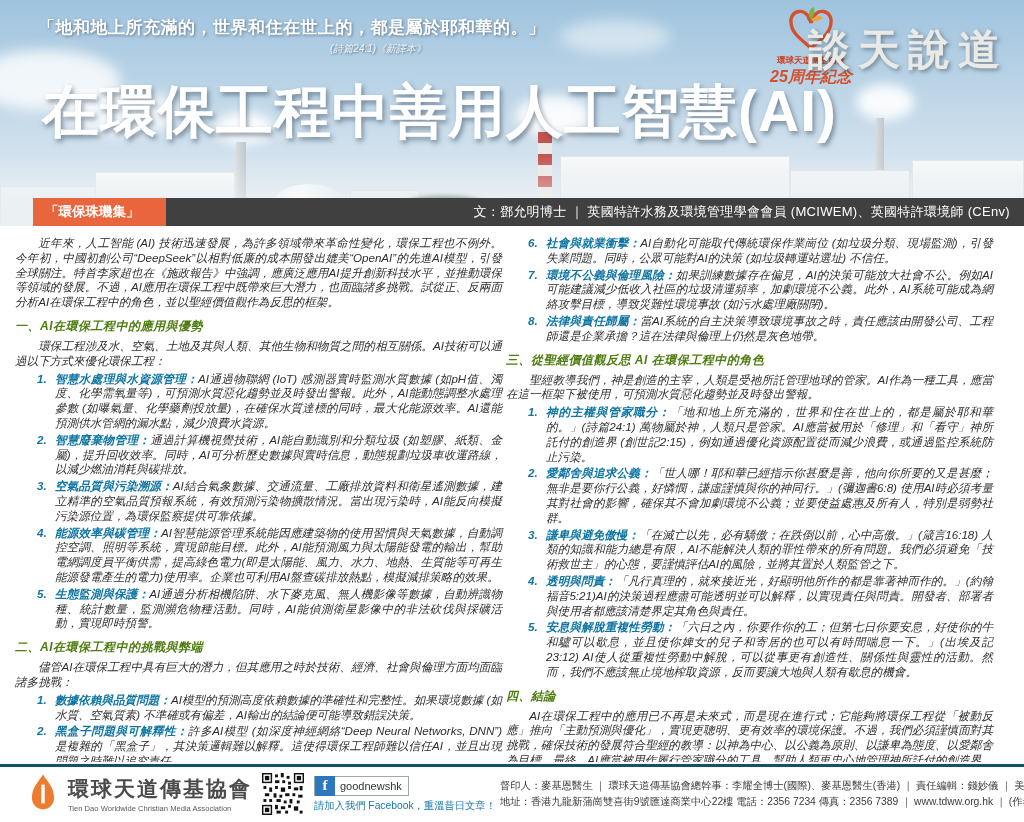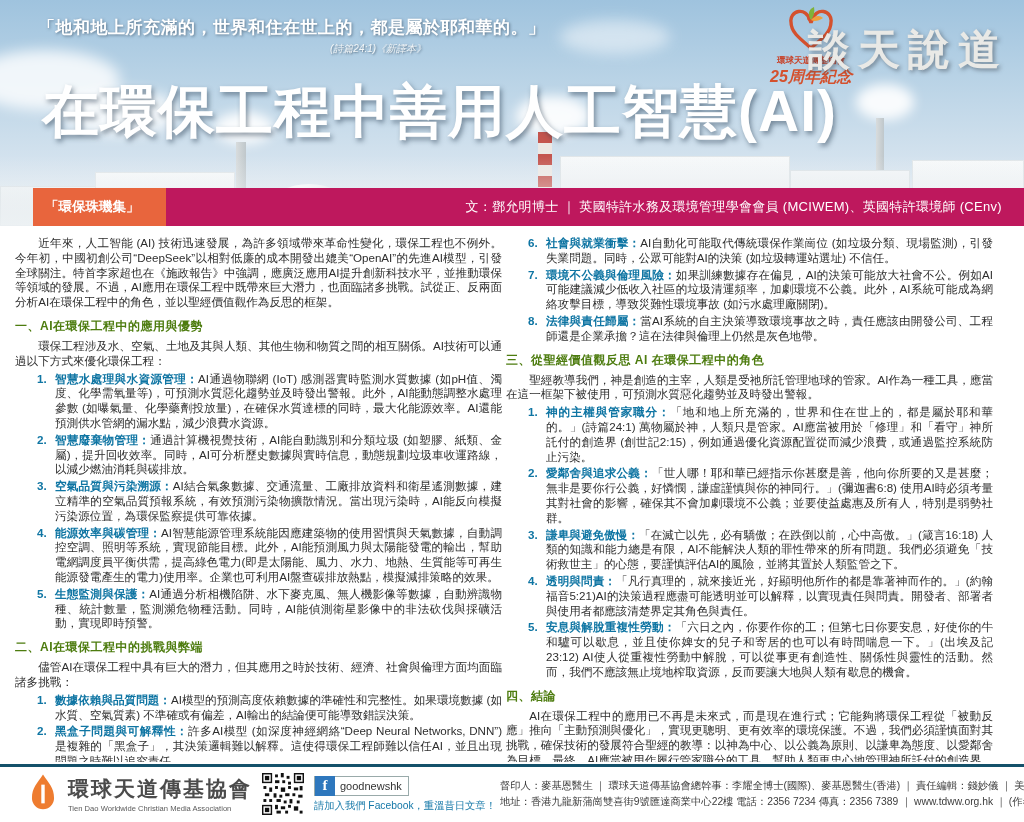--- a/index.html
+++ b/index.html
@@ -39,27 +39,27 @@
 
   .quote { position:absolute; left:38px; top:16px; color:#fff; font-size:17px; font-weight:bold; text-shadow:1px 1px 3px rgba(30,50,70,.55); letter-spacing:.5px; }
   .quote-ref { position:absolute; left:330px; top:42px; color:#f2f6f8; font-size:10px; font-style:italic; text-shadow:1px 1px 2px rgba(30,50,70,.6); }
   .title { position:absolute; left:26px; top:74px; color:#fff; font-size:57px; font-weight:900; letter-spacing:1px; text-shadow:2px 3px 5px rgba(35,55,75,.5); white-space:nowrap;margin-left:16px; }
 
   .anniv { position:absolute; left:752px; top:6px; width:118px; text-align:center; }
   .anniv-org { font-size:8.5px; font-weight:bold; color:#c8432a; margin-top:1px; }
   .anniv-sub { font-size:16px; font-weight:bold; font-style:italic; color:#d4512e; }
   .calligraphy { position:absolute; right:16px; top:22px; font-family:"DejaVu Serif", serif; font-size:42px; font-weight:bold; color:#e9e9e6; letter-spacing:8px; text-shadow:2px 2px 4px rgba(60,70,80,.55); }
 
-  .byline-row { position:absolute; left:0; right:0; bottom:0; height:38px; display:flex; align-items:stretch;border-radius:15px; }
+  .byline-row { position:absolute; left:0; right:0; bottom:0; height:28px; display:flex; align-items:stretch;border-radius:15px; }
   .byline-spacer { width:33px; }
   .series-badge { background:#e8653d; color:#fff; font-size:13.5px; font-weight:bold; display:flex; align-items:center; padding:0 26px 0 12px; }
-  .byline-bar { flex:1; background:#be185d; color:#fff; font-size:13px; display:flex; align-items:center; justify-content:flex-end; padding-right:22px; letter-spacing:.3px; }
+  .byline-bar { flex:1; background:#404040; color:#fff; font-size:13px; display:flex; align-items:center; justify-content:flex-end; padding-right:14px; letter-spacing:.3px; }
 
   
-  .content { display:flex; gap:4px; padding:10px 15px 0 15px; height:536px; overflow:hidden; }
+  .content { display:flex; gap:4px; padding:10px 15px 0 15px; height:536px; overflow:hidden;font-style:italic; }
   .col { width:487px; }
   .para { font-size:11.6px; line-height:14.8px; color:#2e2e2e; text-align:justify; margin-bottom:3px; }
   .indent { text-indent:2em; }
   .sec-head { font-size:12px; font-weight:bold; color:#4d7c0f; margin:8px 0 4px 0; letter-spacing:.5px; }
   .list { margin-bottom:2px; }
   .li { position:relative; padding-left:40px; font-size:11.6px; line-height:14.8px; color:#2e2e2e; text-align:justify; margin-bottom:2px; }
   .li .num { position:absolute; left:22px; color:#0f75a3; font-weight:bold; }
   .li .lead { color:#0f75a3; font-weight:bold; }
 
   

